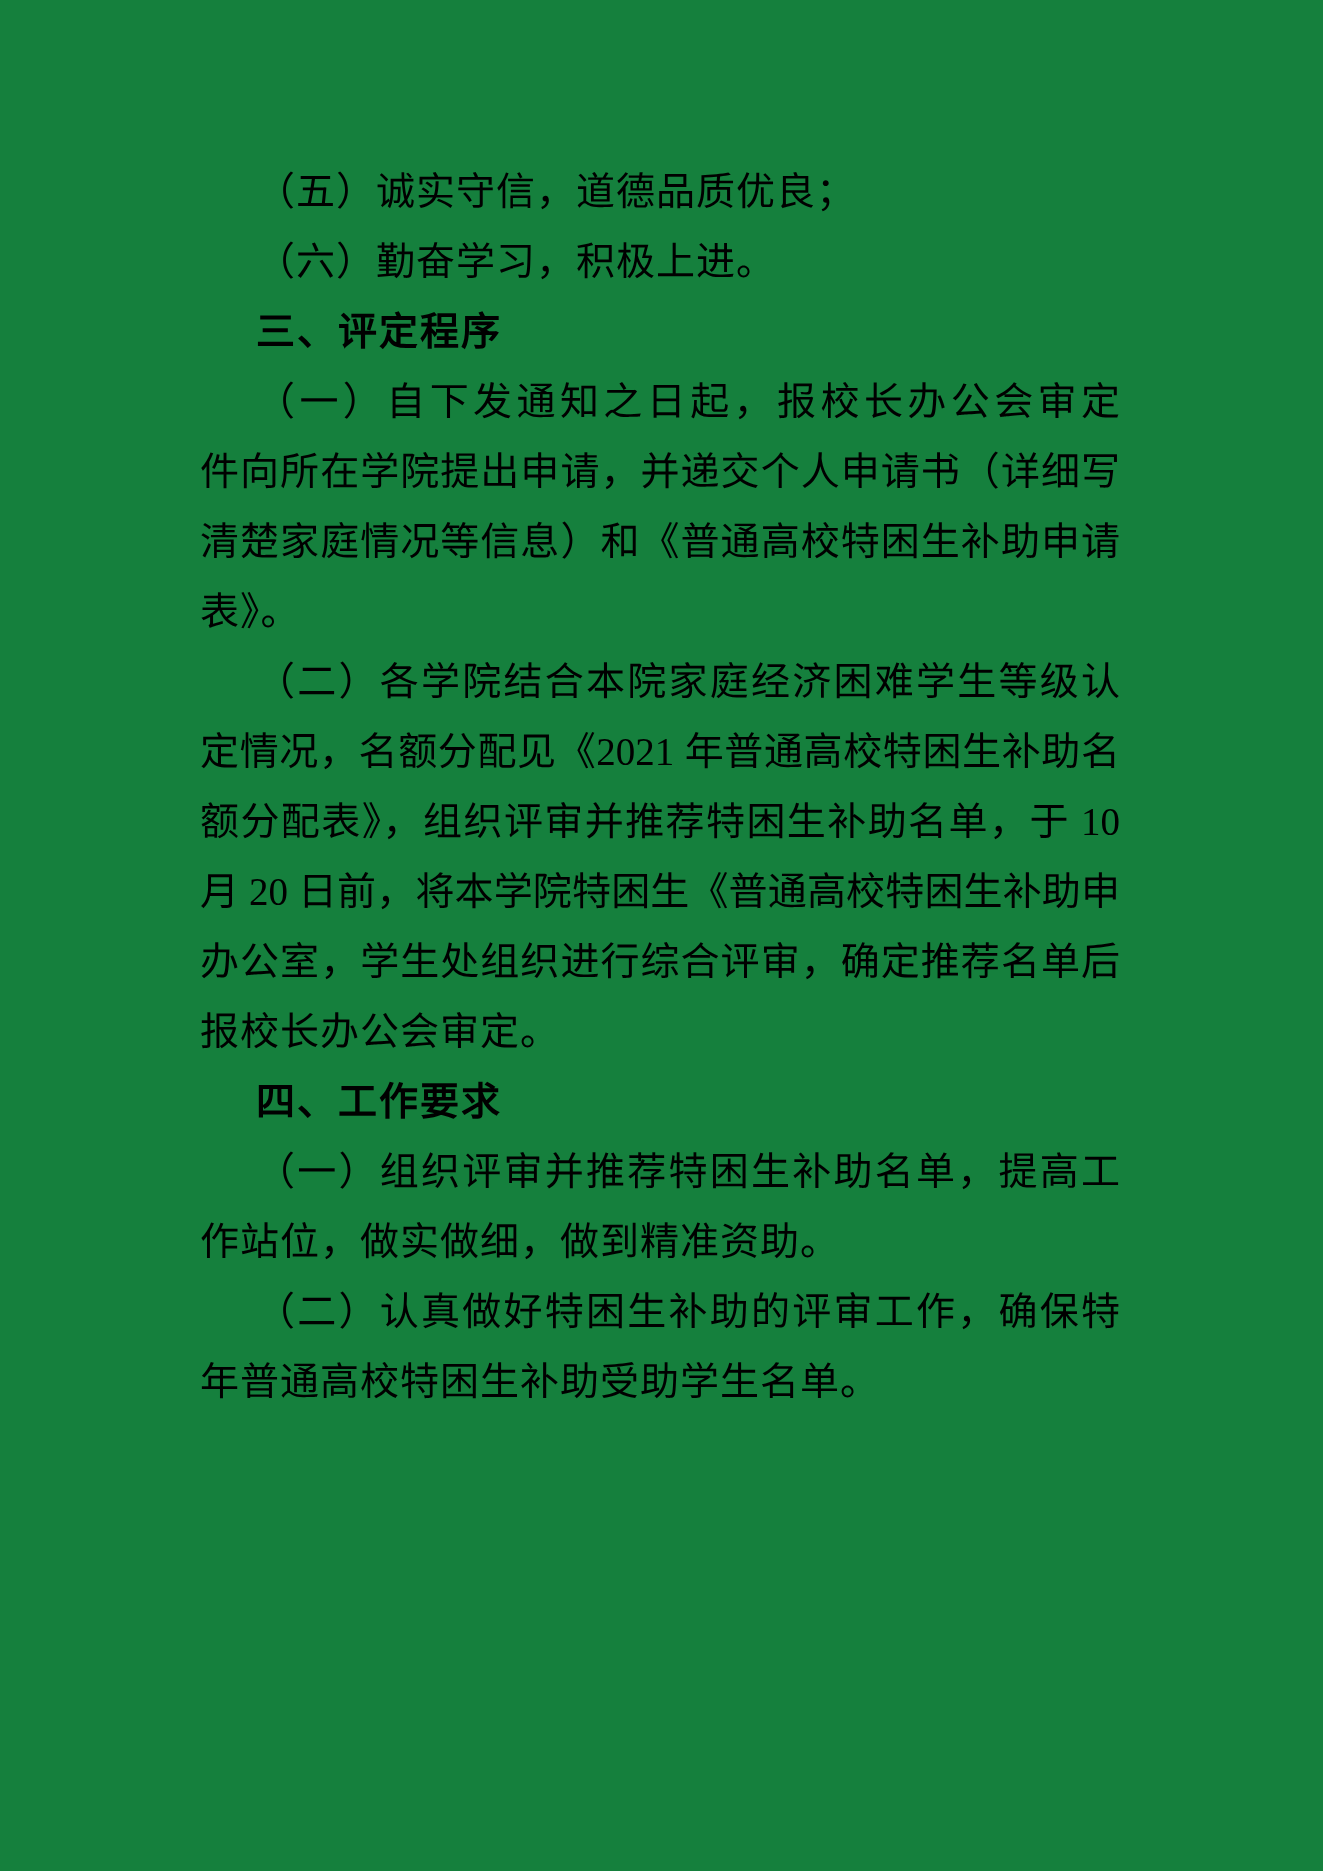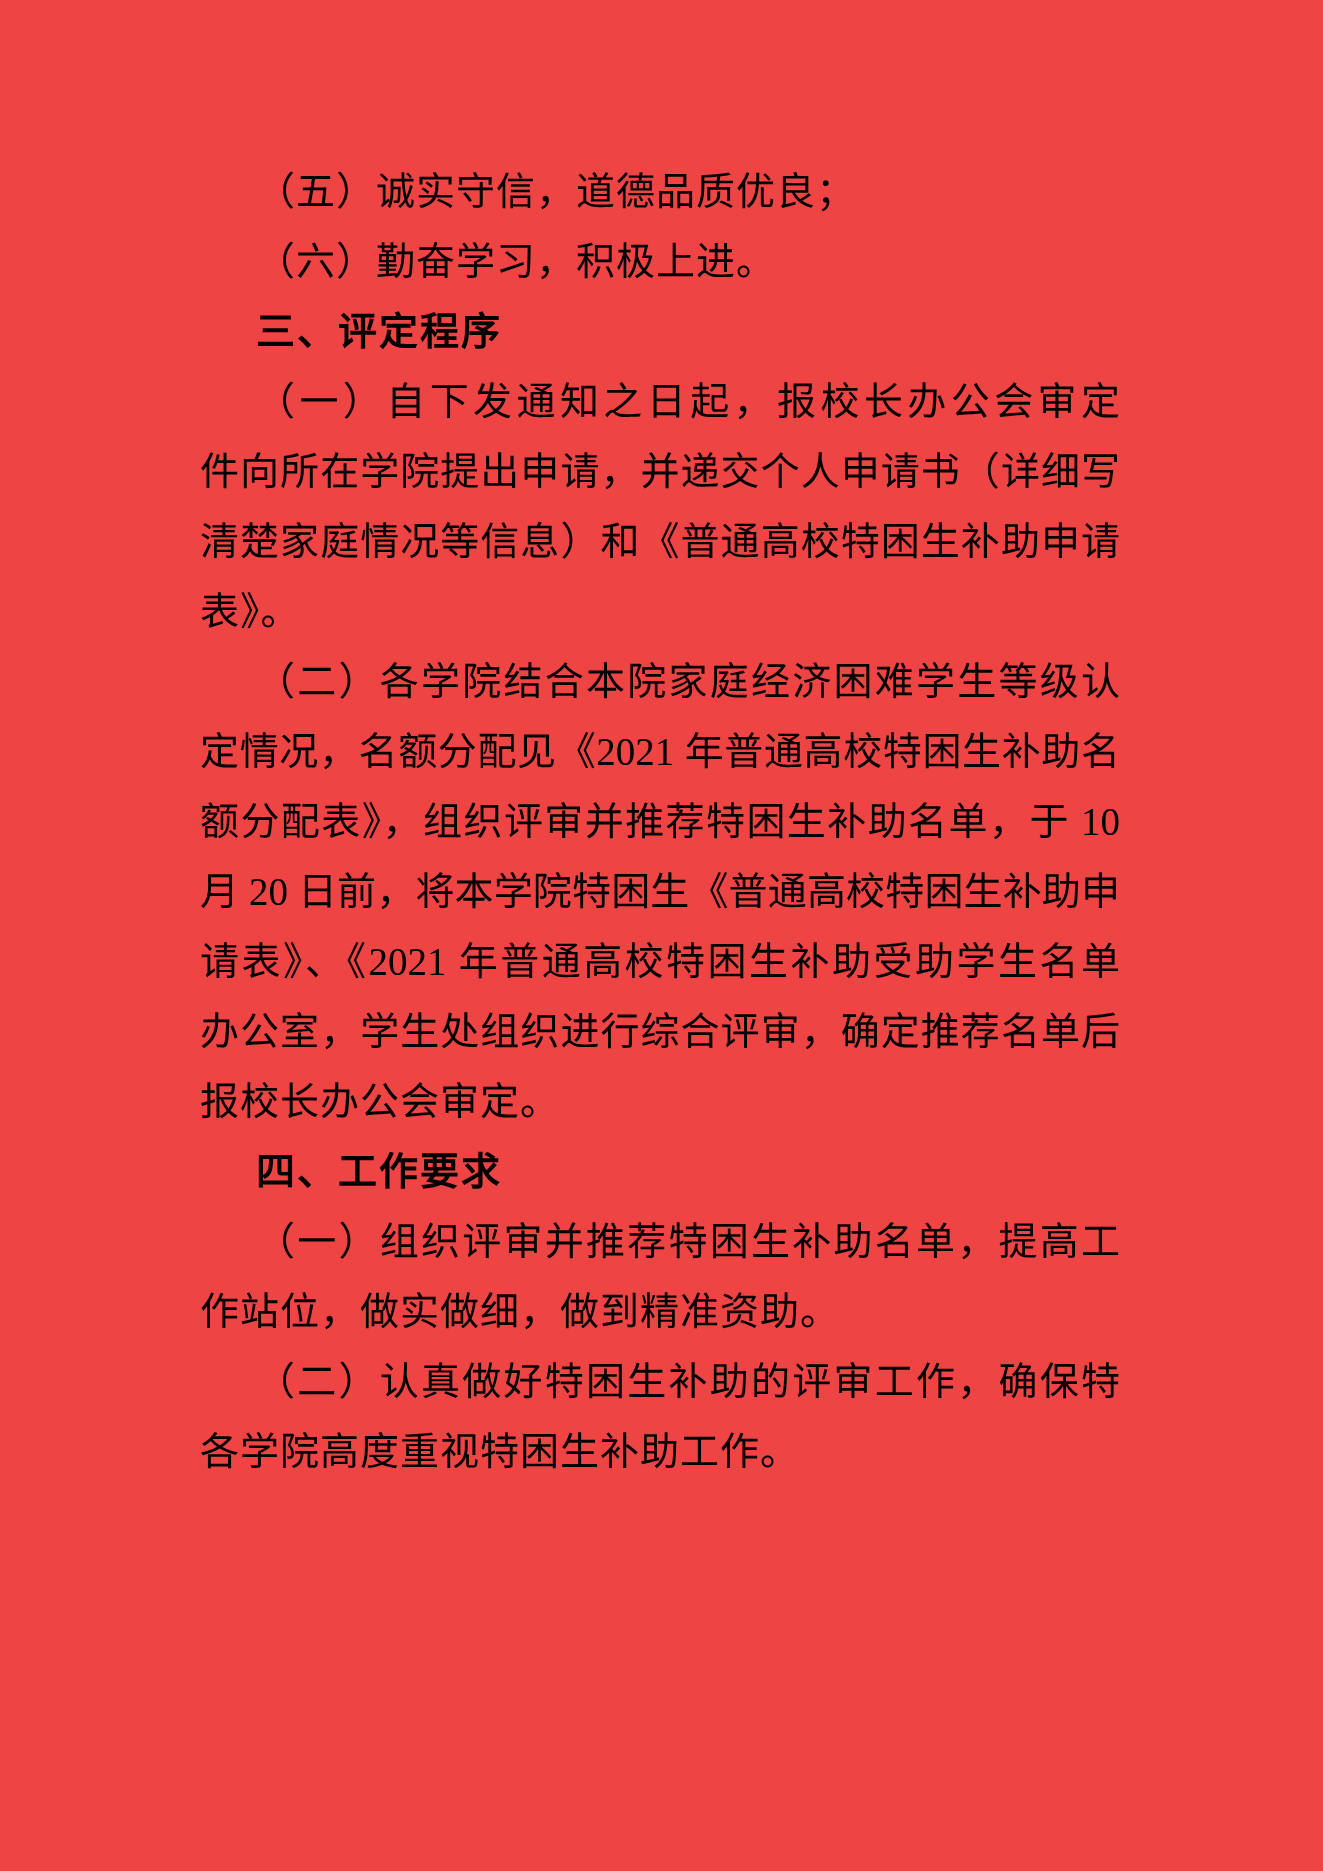--- a/index.html
+++ b/index.html
@@ -5,21 +5,21 @@
   html, body {
     margin: 0;
     padding: 0;
     background: #ffffff;
   }
   .page {
     position: relative;
     width: 1323px;
     height: 1871px;
     box-sizing: border-box;
-    background: #ef4444;
+    background: #15803d;
     color: #000000;
     padding: 157px 203px 0 200px;
     font-family: "Liberation Serif", "DejaVu Serif", serif;
     font-size: 39px;
     overflow: hidden;
   }
   .line {
     height: 70px;
     line-height: 70px;
     white-space: nowrap;
@@ -48,21 +48,20 @@
   <div class="line indent">（六）勤奋学习，积极上进。</div>
   <div class="line indent heading">三、评定程序</div>
   <div class="line indent justify">（一）自下发通知之日起，报校长办公会审定</div>
   <div class="line justify">件向所在学院提出申请，并递交个人申请书（详细写</div>
   <div class="line justify">清楚家庭情况等信息）和《普通高校特困生补助申请</div>
   <div class="line">表》。</div>
   <div class="line indent justify">（二）各学院结合本院家庭经济困难学生等级认</div>
   <div class="line justify">定情况，名额分配见《2021 年普通高校特困生补助名</div>
   <div class="line justify">额分配表》，组织评审并推荐特困生补助名单，于 10</div>
   <div class="line justify">月 20 日前，将本学院特困生《普通高校特困生补助申</div>
-  <div class="line justify">请表》、《2021 年普通高校特困生补助受助学生名单</div>
   <div class="line justify">办公室，学生处组织进行综合评审，确定推荐名单后</div>
   <div class="line">报校长办公会审定。</div>
   <div class="line indent heading">四、工作要求</div>
   <div class="line indent justify">（一）组织评审并推荐特困生补助名单，提高工</div>
   <div class="line">作站位，做实做细，做到精准资助。</div>
   <div class="line indent justify">（二）认真做好特困生补助的评审工作，确保特</div>
-  <div class="line">各学院高度重视特困生补助工作。</div>
+  <div class="line">年普通高校特困生补助受助学生名单。</div>
 </div>
 
 </body></html>

